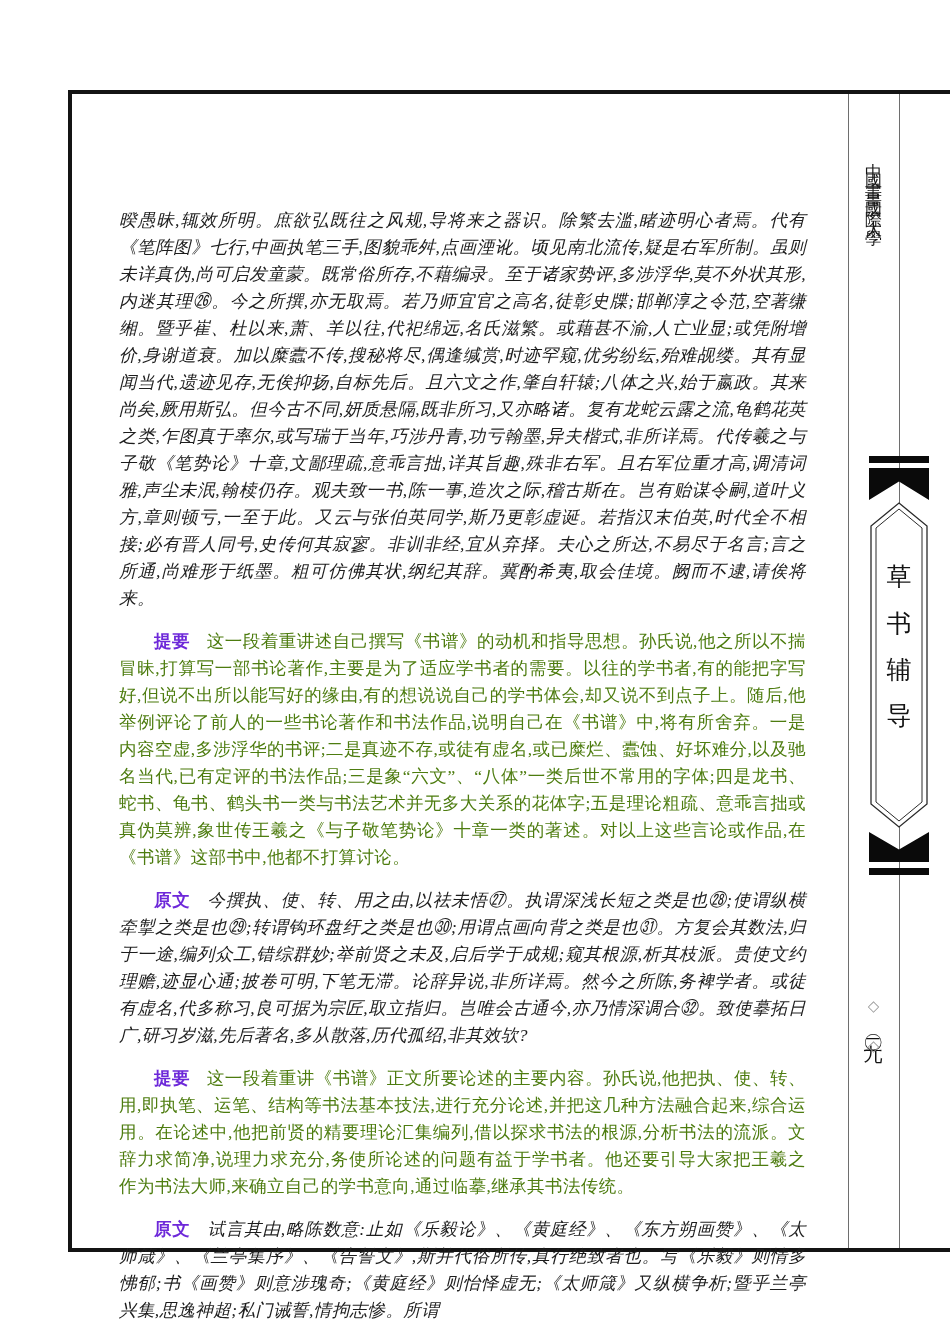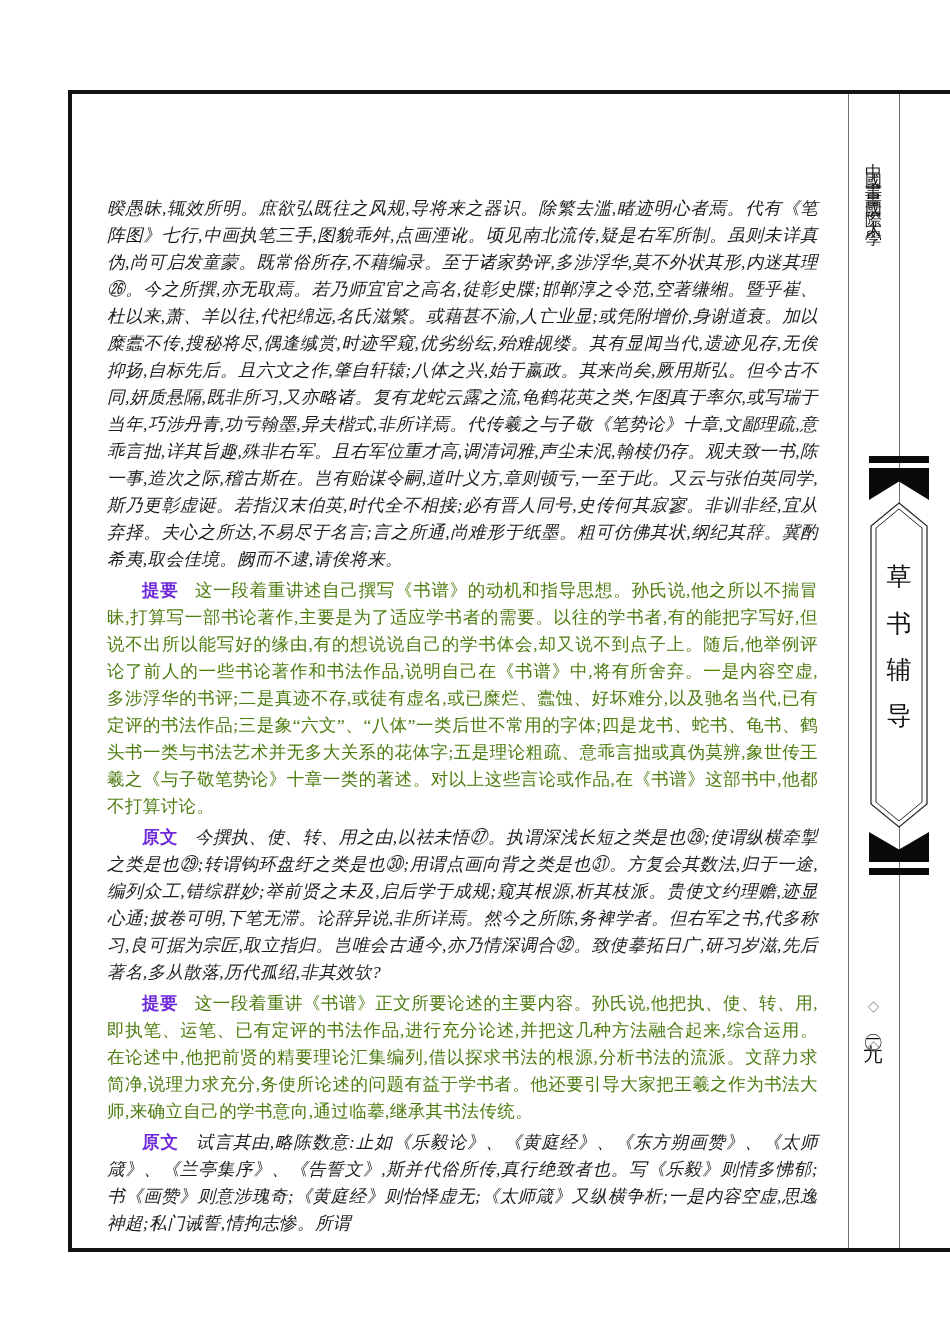--- a/index.html
+++ b/index.html
@@ -16,21 +16,21 @@
     border-left:4px solid #141414;
     border-bottom:4px solid #141414;
     background:#ffffff;
   }
   
   .text-block{
     position:absolute;left:31px;top:97px;width:719px;
     color:#161616;
   }
   .para{
-    margin:4px;padding:0;
+    margin:16px;padding:0;
     font-size:17.5px;line-height:27px;
     text-align:justify;text-justify:inter-ideograph;
     letter-spacing:0.4px;
   }
   .para.indent{text-indent:2em;}
   .classical .txt{font-style:italic;color:#1d1d1d;}
   .summary  .txt{font-style:normal;color:#4d7c0f;}
   .lbl{
     font-family:"Liberation Sans","DejaVu Sans",sans-serif;
     font-weight:bold;font-style:normal;color:#6d28d9;
@@ -76,23 +76,23 @@
   }
 </style>
 </head>
 <body>
 
 <div class="frame">
 
   <div class="text-block">
     <p class="para classical"><span class="txt">暌愚昧,辄效所明。庶欲弘既往之风规,导将来之器识。除繁去滥,睹迹明心者焉。代有《笔阵图》七行,中画执笔三手,图貌乖舛,点画湮讹。顷见南北流传,疑是右军所制。虽则未详真伪,尚可启发童蒙。既常俗所存,不藉编录。至于诸家势评,多涉浮华,莫不外状其形,内迷其理㉖。今之所撰,亦无取焉。若乃师宜官之高名,徒彰史牒;邯郸淳之令范,空著缣缃。暨乎崔、杜以来,萧、羊以往,代祀绵远,名氏滋繁。或藉甚不渝,人亡业显;或凭附增价,身谢道衰。加以糜蠹不传,搜秘将尽,偶逢缄赏,时迹罕窥,优劣纷纭,殆难觇缕。其有显闻当代,遗迹见存,无俟抑扬,自标先后。且六文之作,肇自轩辕;八体之兴,始于嬴政。其来尚矣,厥用斯弘。但今古不同,妍质悬隔,既非所习,又亦略诸。复有龙蛇云露之流,龟鹤花英之类,乍图真于率尔,或写瑞于当年,巧涉丹青,功亏翰墨,异夫楷式,非所详焉。代传羲之与子敬《笔势论》十章,文鄙理疏,意乖言拙,详其旨趣,殊非右军。且右军位重才高,调清词雅,声尘未泯,翰椟仍存。观夫致一书,陈一事,造次之际,稽古斯在。岂有贻谋令嗣,道叶义方,章则顿亏,一至于此。又云与张伯英同学,斯乃更彰虚诞。若指汉末伯英,时代全不相接;必有晋人同号,史传何其寂寥。非训非经,宜从弃择。夫心之所达,不易尽于名言;言之所通,尚难形于纸墨。粗可仿佛其状,纲纪其辞。冀酌希夷,取会佳境。阙而不逮,请俟将来。</span></p>
     <p class="para summary indent"><span class="lbl">提要</span><span class="txt">这一段着重讲述自己撰写《书谱》的动机和指导思想。孙氏说,他之所以不揣冒昧,打算写一部书论著作,主要是为了适应学书者的需要。以往的学书者,有的能把字写好,但说不出所以能写好的缘由,有的想说说自己的学书体会,却又说不到点子上。随后,他举例评论了前人的一些书论著作和书法作品,说明自己在《书谱》中,将有所舍弃。一是内容空虚,多涉浮华的书评;二是真迹不存,或徒有虚名,或已糜烂、蠹蚀、好坏难分,以及驰名当代,已有定评的书法作品;三是象“六文”、“八体”一类后世不常用的字体;四是龙书、蛇书、龟书、鹤头书一类与书法艺术并无多大关系的花体字;五是理论粗疏、意乖言拙或真伪莫辨,象世传王羲之《与子敬笔势论》十章一类的著述。对以上这些言论或作品,在《书谱》这部书中,他都不打算讨论。</span></p>
-    <p class="para classical indent"><span class="lbl">原文</span><span class="txt">今撰执、使、转、用之由,以祛未悟㉗。执谓深浅长短之类是也㉘;使谓纵横牵掣之类是也㉙;转谓钩环盘纡之类是也㉚;用谓点画向背之类是也㉛。方复会其数法,归于一途,编列众工,错综群妙;举前贤之未及,启后学于成规;窥其根源,析其枝派。贵使文约理赡,迹显心通;披卷可明,下笔无滞。论辞异说,非所详焉。然今之所陈,务裨学者。但右军之书,代多称习,良可据为宗匠,取立指归。岂唯会古通今,亦乃情深调合㉜。致使摹拓日广,研习岁滋,先后著名,多从散落,历代孤绍,非其效欤?</span></p>
-    <p class="para summary indent"><span class="lbl">提要</span><span class="txt">这一段着重讲《书谱》正文所要论述的主要内容。孙氏说,他把执、使、转、用,即执笔、运笔、已有定评的书法作品,进行充分论述,并把这几种方法融合起来,综合运用。在论述中,他把前贤的精要理论汇集编列,借以探求书法的根源,分析书法的流派。文辞力求简净,说理力求充分,务使所论述的问题有益于学书者。他还要引导大家把王羲之作为书法大师,来确立自己的学书意向,通过临摹,继承其书法传统。</span></p>
-    <p class="para classical indent"><span class="lbl">原文</span><span class="txt">试言其由,略陈数意:止如《乐毅论》、《黄庭经》、《东方朔画赞》、《太师箴》、《兰亭集序》、《告誓文》,斯并代俗所传,真行绝致者也。写《乐毅》则情多怫郁;书《画赞》则意涉瑰奇;《黄庭经》则怡怿虚无;《太师箴》又纵横争析;一是内容空虚,思逸神超;私门诫誓,情拘志惨。所谓</span></p>
+    <p class="para classical indent"><span class="lbl">原文</span><span class="txt">今撰执、使、转、用之由,以祛未悟㉗。执谓深浅长短之类是也㉘;使谓纵横牵掣之类是也㉙;转谓钩环盘纡之类是也㉚;用谓点画向背之类是也㉛。方复会其数法,归于一途,编列众工,错综群妙;举前贤之未及,启后学于成规;窥其根源,析其枝派。贵使文约理赡,迹显心通;披卷可明,下笔无滞。论辞异说,非所详焉。然今之所陈,务裨学者。或徒有虚名,代多称习,良可据为宗匠,取立指归。岂唯会古通今,亦乃情深调合㉜。致使摹拓日广,研习岁滋,先后著名,多从散落,历代孤绍,非其效欤?</span></p>
+    <p class="para summary indent"><span class="lbl">提要</span><span class="txt">这一段着重讲《书谱》正文所要论述的主要内容。孙氏说,他把执、使、转、用,即执笔、运笔、结构等书法基本技法,进行充分论述,并把这几种方法融合起来,综合运用。在论述中,他把前贤的精要理论汇集编列,借以探求书法的根源,分析书法的流派。文辞力求简净,说理力求充分,务使所论述的问题有益于学书者。他还要引导大家把王羲之作为书法大师,来确立自己的学书意向,通过临摹,继承其书法传统。</span></p>
+    <p class="para classical indent"><span class="lbl">原文</span><span class="txt">试言其由,略陈数意:止如《乐毅论》、《黄庭经》、《东方朔画赞》、《太师箴》、《兰亭集序》、《告誓文》,斯并代俗所传,真行绝致者也。写《乐毅》则情多怫郁;书《画赞》则意涉瑰奇;《黄庭经》则怡怿虚无;《太师箴》又纵横争析;暨乎兰亭兴集,思逸神超;私门诫誓,情拘志惨。所谓</span></p>
   </div>
 
   <div class="vline vline-1"></div>
   <div class="vline vline-2"></div>
 
   <div class="sidebar-title">中國書畫國際大學</div>
 
   <div class="banner">
     <div class="bar bar-top"></div>
     <div class="ribbon ribbon-top"></div>

